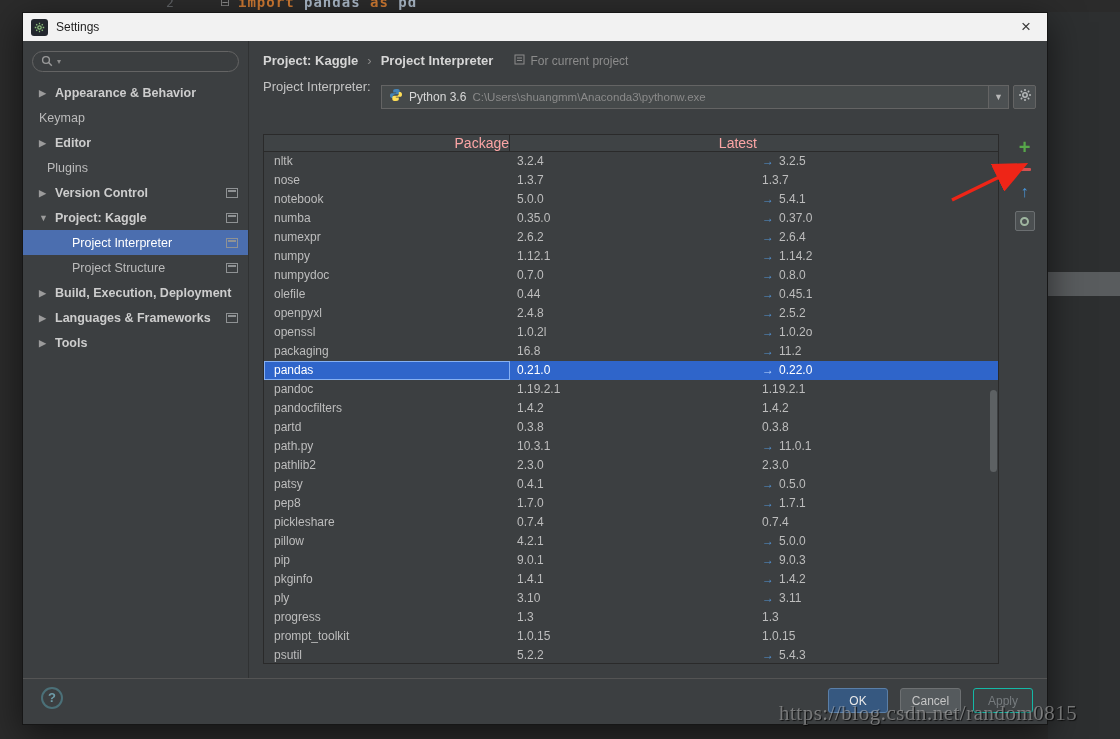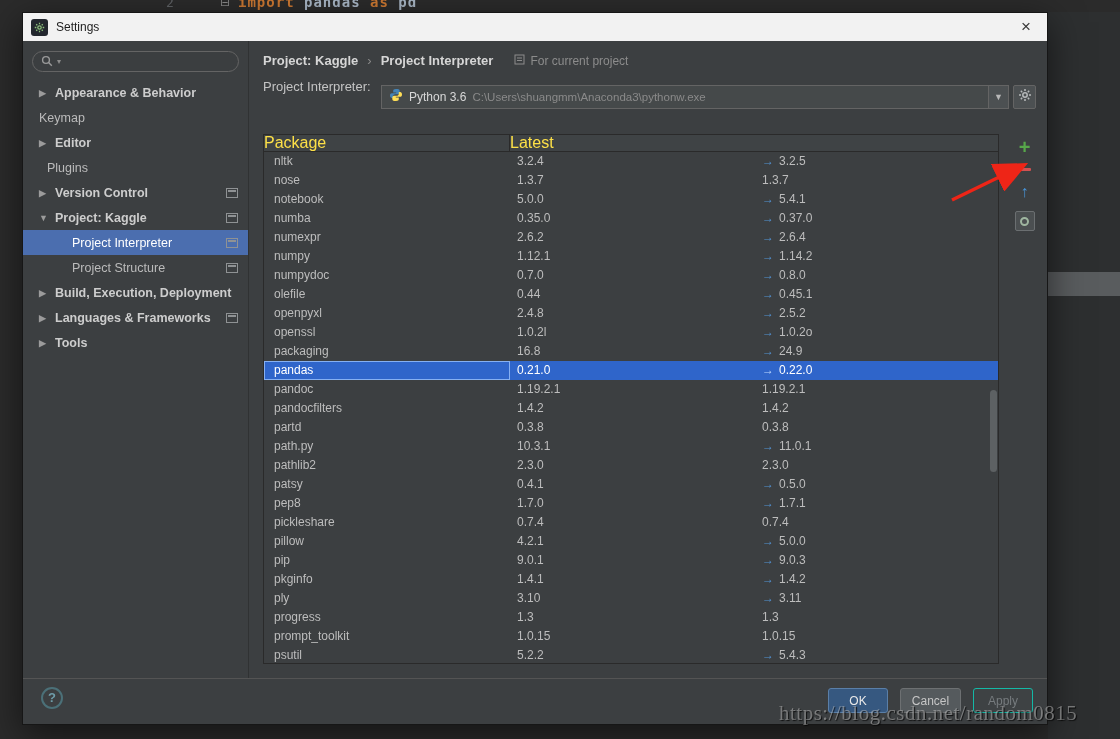--- a/index.html
+++ b/index.html
@@ -61,21 +61,21 @@
                background:#4c5052;color:#b8b8b8;display:flex;align-items:center;justify-content:center;font-size:9px;
                box-sizing:border-box;cursor:pointer;}
   .gear-btn{position:absolute;left:764px;top:44px;width:23px;height:24px;border:1px solid #646464;background:#4c5052;
             display:flex;align-items:center;justify-content:center;box-sizing:border-box;border-radius:2px;cursor:pointer;}
 
   
   .pkg-table{position:absolute;left:14px;top:93px;width:736px;height:530px;border:1px solid #2a2a2a;box-sizing:border-box;
              background:#3c3f41;overflow:hidden;}
   .pkg-header{display:grid;grid-template-columns:246px 247px 1fr;height:17px;background:#3f4345;
               border-bottom:1px solid #2a2a2a;box-sizing:border-box;}
-  .hcell{font-size:16px;color:#fde047;text-align:left;line-height:16px;border-right:1px solid #2a2a2a;}
+  .hcell{font-size:14px;color:#fca5a5;text-align:right;line-height:16px;border-right:1px solid #2a2a2a;}
   .hcell:last-child{border-right:none;}
   .pkg-body{position:absolute;top:17px;left:0;right:0;bottom:0;overflow:hidden;}
   .pkg-row{display:grid;grid-template-columns:246px 247px 1fr;height:19px;line-height:19px;font-size:12px;color:#bdbdbd;cursor:pointer;}
   .pkg-row.selected{background:var(--table_selection,#2f65ca);color:#ffffff;}
   .cell{white-space:nowrap;overflow:hidden;}
   .cell.pkg{padding-left:10px;box-sizing:border-box;}
   .cell.ver{padding-left:7px;}
   .cell.latest{padding-left:5px;display:flex;align-items:center;gap:5px;}
   .up-arrow{color:var(--upgrade_blue,#5394d6);font-weight:bold;}
   .pkg-row.selected .up-arrow{color:#bcd8ff;}
@@ -325,21 +325,21 @@
                 <div class="cell latest">
                   <span class="up-arrow">→</span>
                   <span>1.0.2o</span>
                 </div>
               </div>
               <div class="pkg-row">
                 <div class="cell pkg">packaging</div>
                 <div class="cell ver">16.8</div>
                 <div class="cell latest">
                   <span class="up-arrow">→</span>
-                  <span>24.9</span>
+                  <span>11.2</span>
                 </div>
               </div>
               <div class="pkg-row selected">
                 <div class="cell pkg focus-cell">pandas</div>
                 <div class="cell ver">0.21.0</div>
                 <div class="cell latest">
                   <span class="up-arrow">→</span>
                   <span>0.22.0</span>
                 </div>
               </div>

